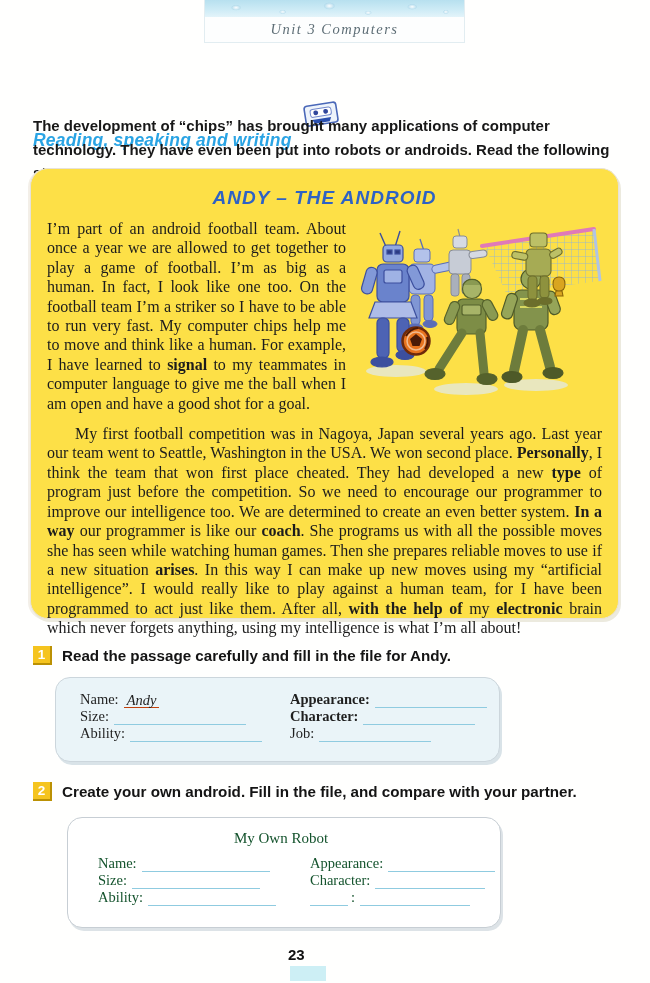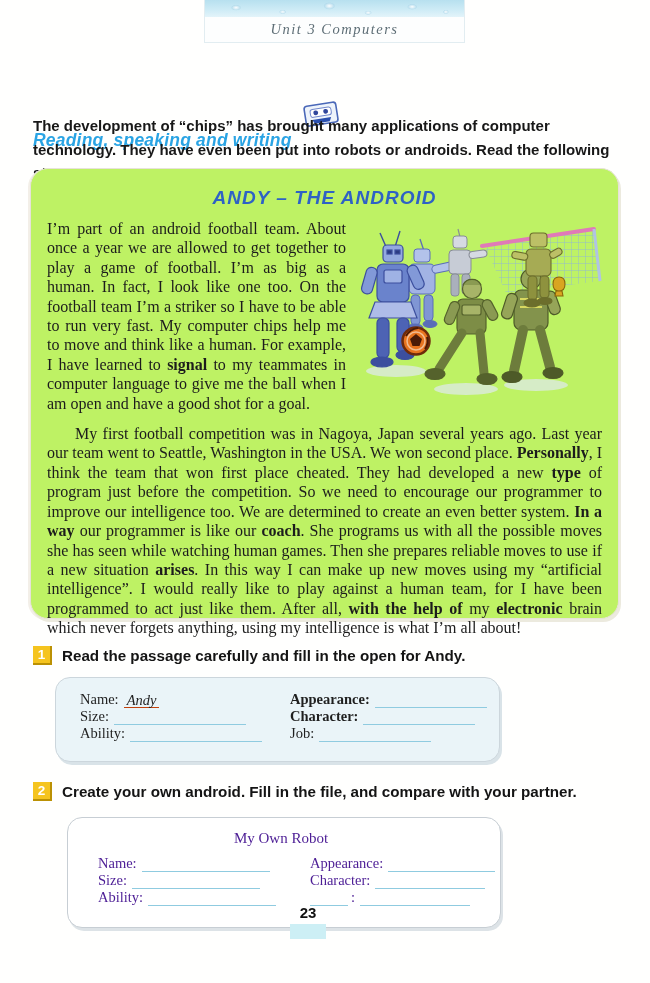--- a/index.html
+++ b/index.html
@@ -45,21 +45,21 @@
   .cassette { transform:rotate(-9deg); margin-top:-4px; }
 
   .intro {
     position:absolute; left:33px; top:114px; width:586px;
     font-size:15px; font-weight:bold; color:#181818; line-height:1.58;
   }
 
   
   .story-box {
     position:absolute; left:30px; top:168px; width:589px; height:451px;
-    background:#bef264; border:1px solid #e7e2d9; border-radius:18px;
+    background:#fde047; border:1px solid #e7e2d9; border-radius:18px;
     box-shadow:2px 3px 0 #eceade, -2px 1px 0 #f3efe8;
     padding:14px 16px 10px 16px;
   }
   .story-title {
     text-align:center; font-weight:bold; font-style:italic;
     font-size:19px; color:#2e62c5; letter-spacing:1px; margin-top:4px;
   }
   .story-body {
     margin-top:10px; font-family:"Liberation Serif", serif;
     font-size:16px; color:#1c1c1c; line-height:19.4px; text-align:justify;
@@ -100,28 +100,28 @@
   .filled-value {
     font-style:italic; border-bottom:1px solid #c2410c; padding:0 3px; height:16px;
   }
 
   
   .form2 {
     position:absolute; left:67px; top:817px; width:434px; height:111px;
     background:#ffffff; border:1px solid #c7ced4; border-radius:15px;
     box-shadow:2px 3px 0 #dde3e7;
     padding:10px 0 0 30px;
-    font-family:"Liberation Serif", serif; font-size:14.5px; color:#4c1d95;
+    font-family:"Liberation Serif", serif; font-size:14.5px; color:#14532d;
   }
   .form2-title { text-align:center; font-size:15px; margin:2px 36px 8px 0; }
   .form2 .form-grid { grid-template-columns:212px 185px; }
   .blank-w3 { width:128px; } .blank-w4 { width:110px; } .blank-short { width:38px; }
 
   
-  .footer { position:absolute; left:288px; top:904px; width:40px; text-align:center; }
+  .footer { position:absolute; left:288px; top:946px; width:40px; }
   .page-number { font-size:15px; font-weight:bold; color:#111; }
   .footer-bar { width:36px; height:15px; background:#cdeff5; margin:3px auto 0 auto; }
 </style>
 </head>
 <body>
 
 <div class="page">
 
   <div class="unit-header">
     <div class="droplet-strip"></div>
@@ -244,21 +244,21 @@
           <circle cx="62" cy="120" r="9" fill="none" stroke="#f6dcc2" stroke-width="1.5" opacity=".7"></circle>
         </svg>
       </div>
       <p class="story-p1">I’m part of an android football team. About once a year we are allowed to get together to play a game of football. I’m as big as a human. In fact, I look like one too.  On the football team I’m a striker so I have to be able to run very fast. My computer chips help me to move and think like a human. For example, I have learned to <b>signal</b> to my teammates in computer language to give me the ball when I am open and have a good shot for a goal.</p>
       <p class="story-p2">My first football competition was in Nagoya, Japan several years ago. Last year our team went to Seattle, Washington in the USA. We won second place. <b>Personally</b>, I think the team that won first place cheated. They had developed a new <b>type</b> of program just before the competition. So we need to encourage our programmer to improve our intelligence too. We are determined to create an even better system. <b>In a way</b> our programmer is like our <b>coach</b>. She programs us with all the possible moves she has seen while watching human games. Then she prepares reliable moves to use if a new situation <b>arises</b>. In this way I can make up new moves using my “artificial intelligence”. I would really like to play against a human team, for I have been programmed to act just like them. After all, <b>with the help of</b> my <b>electronic</b> brain which never forgets anything, using my intelligence is what I’m all about!</p>
     </div>
   </div>
 
   <div class="task-row task1-row">
     <span class="task-badge">1</span>
-    <span class="task-text">Read the passage carefully and fill in the open for Andy.</span>
+    <span class="task-text">Read the passage carefully and fill in the file for Andy.</span>
   </div>
 
   <div class="form1">
     <div class="form-grid">
       <div class="field">
         <span class="lbl">Name:</span>
         <span class="filled-value">Andy</span>
       </div>
       <div class="field">
         <span class="lbl lbl-bold">Appearance:</span>

